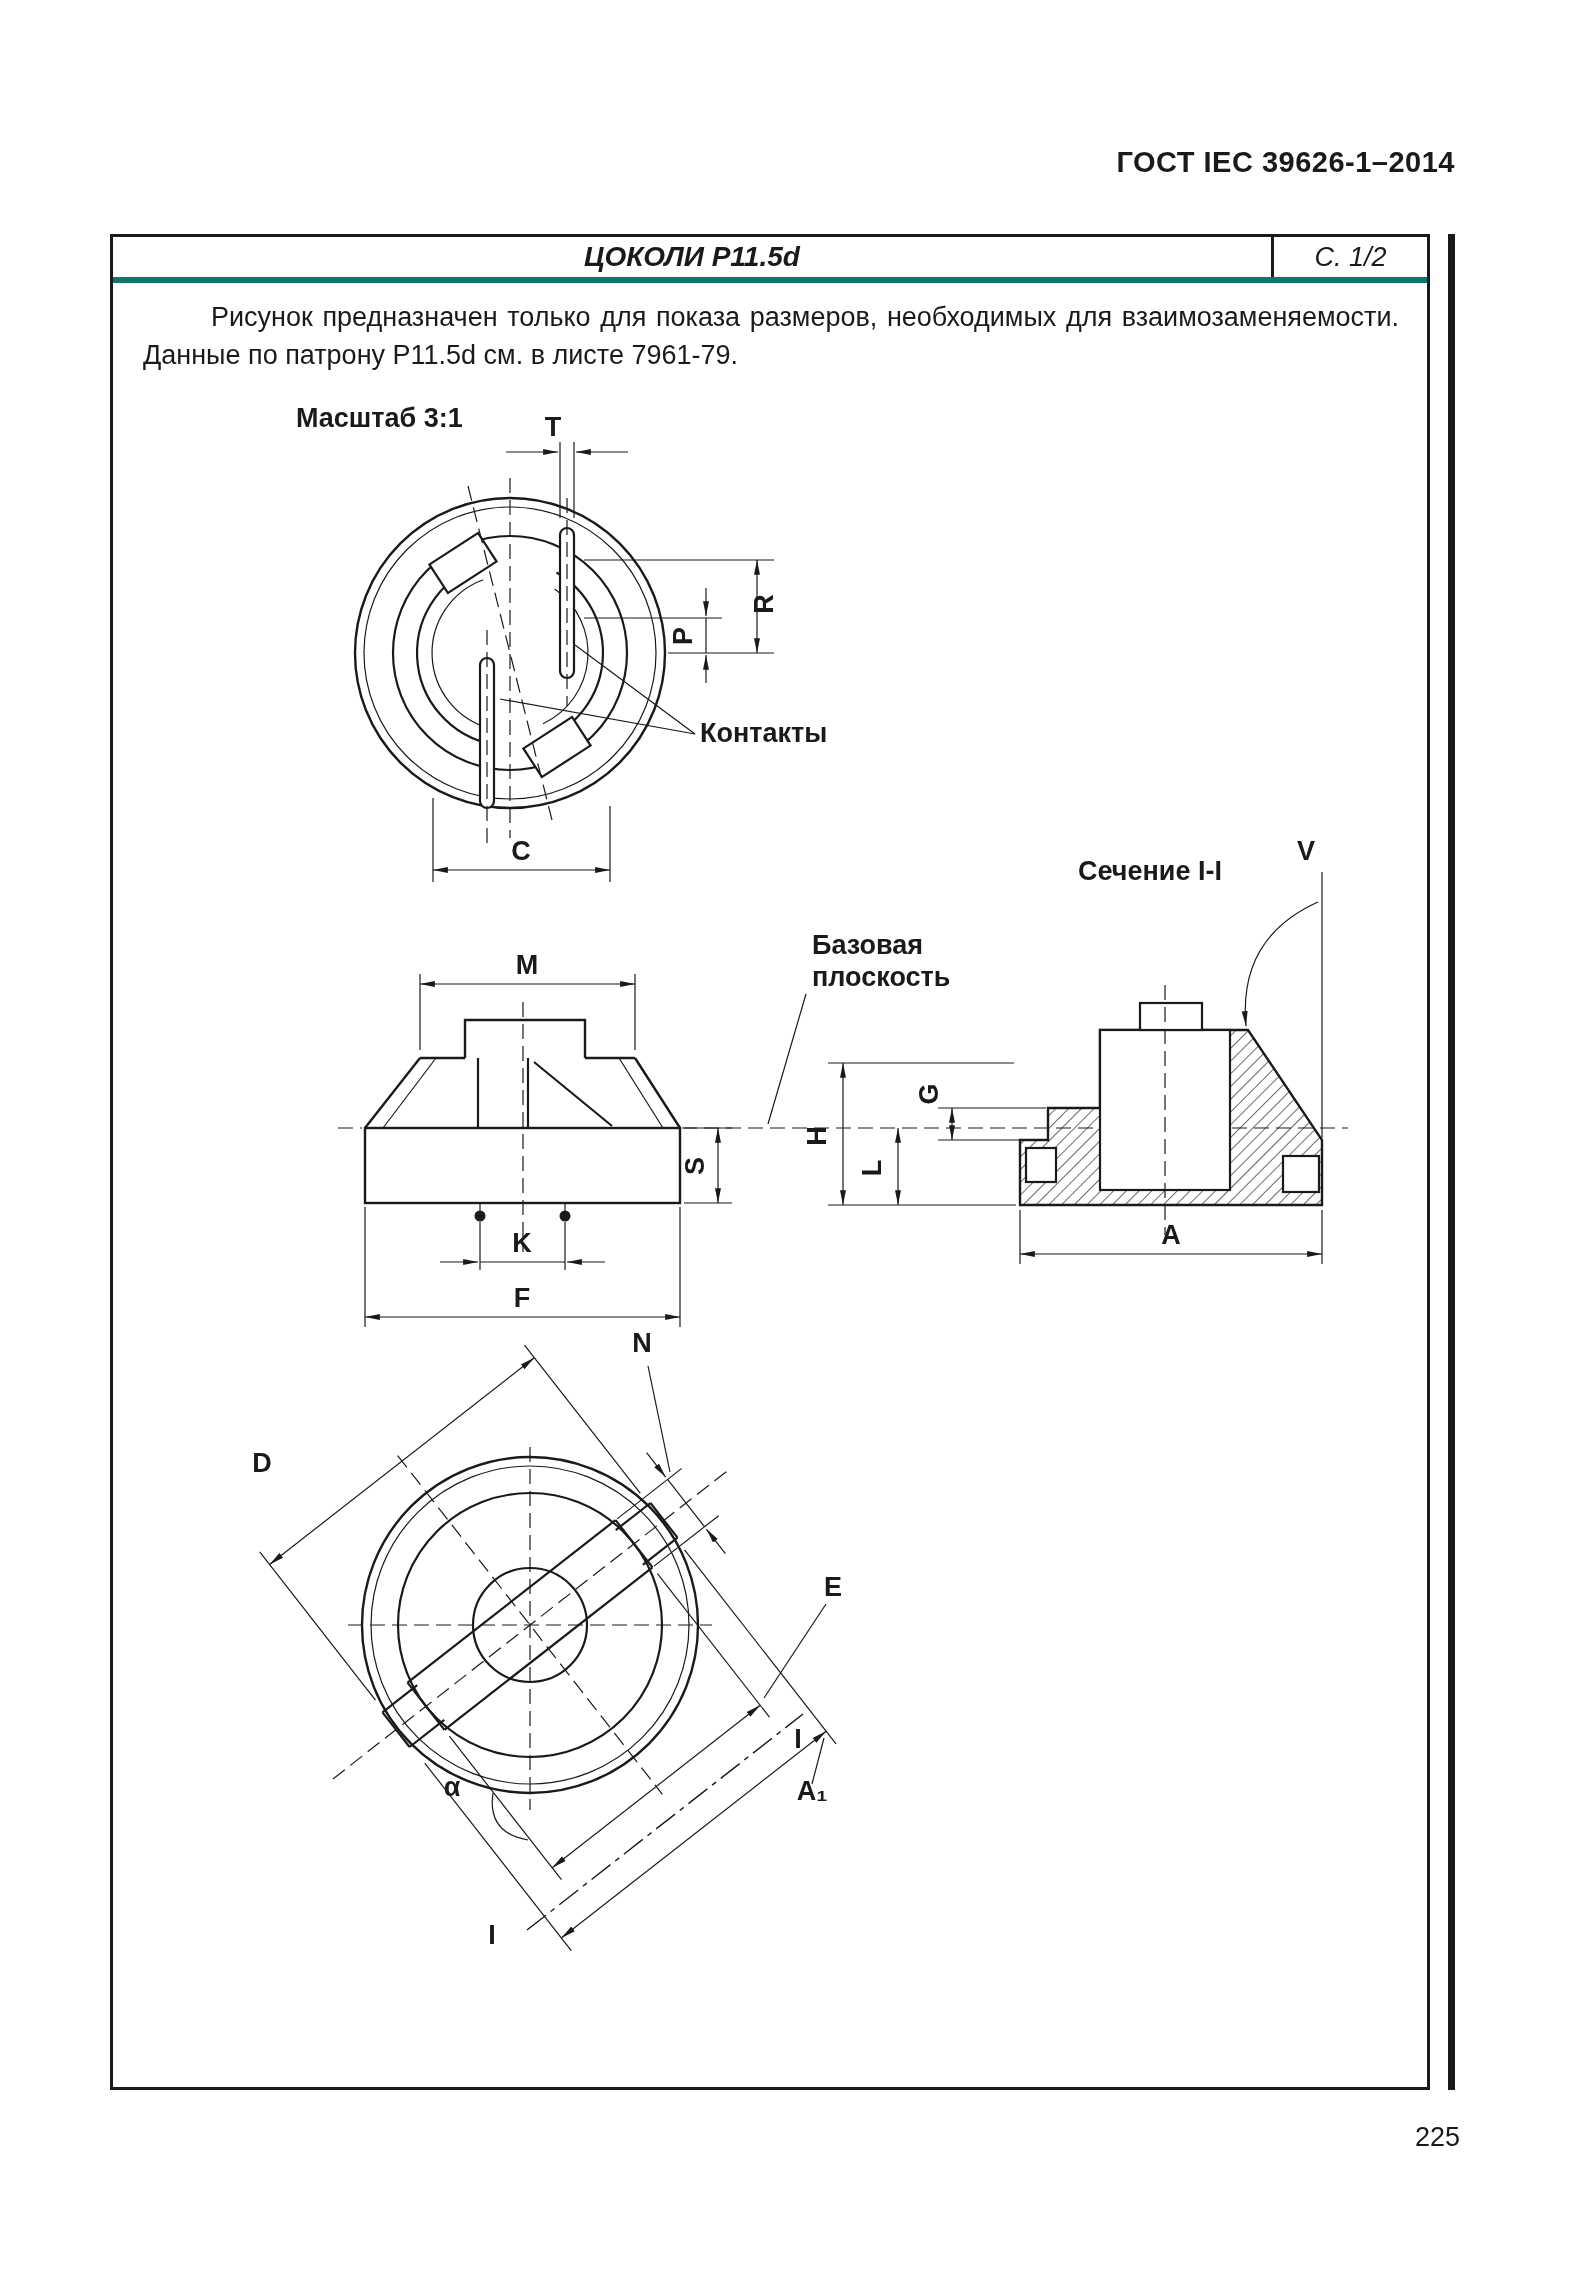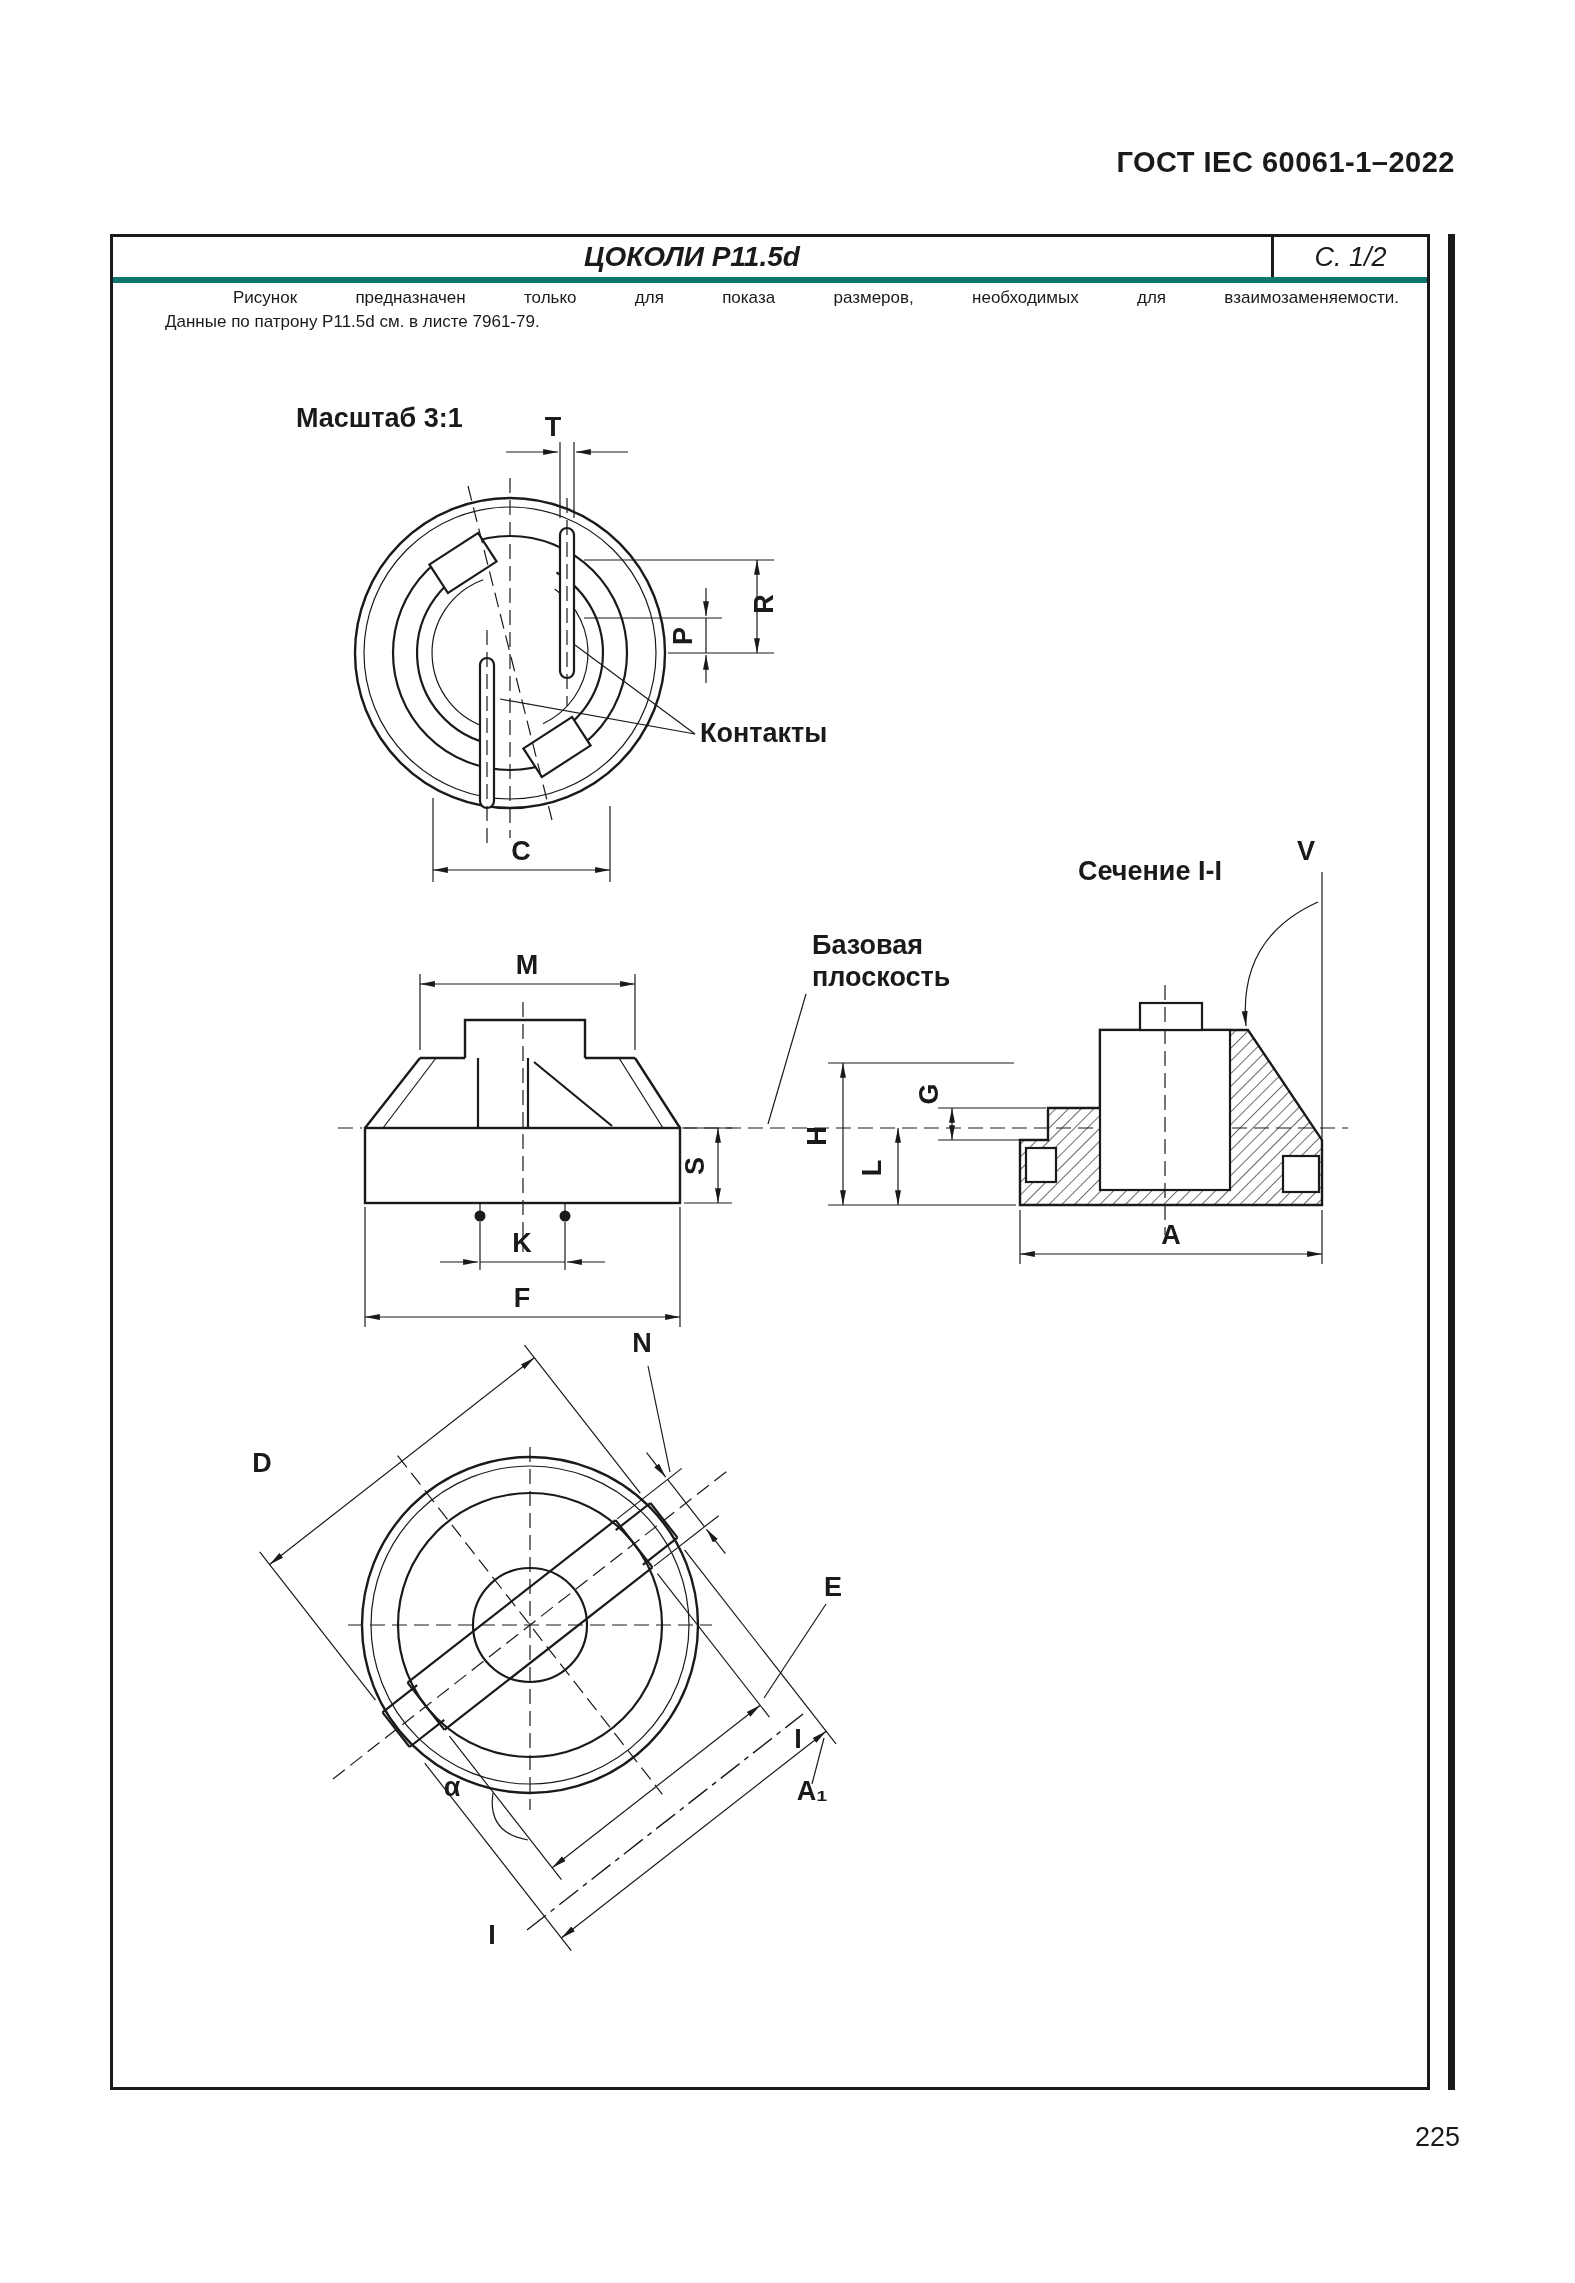--- a/index.html
+++ b/index.html
@@ -5,21 +5,21 @@
   html,body{margin:0;padding:0;background:#e8e8e8;}
   .page{position:relative;width:1575px;height:2283px;background:#ffffff;
         font-family:"Liberation Sans",sans-serif;color:#1a1a1a;overflow:hidden;}
   .gost-header{position:absolute;top:146px;right:120px;font-size:29px;font-weight:700;letter-spacing:.5px;}
   .frame{position:absolute;left:110px;top:234px;width:1320px;height:1856px;
          border:3px solid #1a1a1a;box-sizing:border-box;}
   .heavy-line{position:absolute;left:1448px;top:234px;width:7px;height:1856px;background:#1a1a1a;}
   .title-row{display:flex;height:46px;border-bottom:6px solid #0f766e;align-items:stretch;box-sizing:border-box;font-style:italic;}
   .title-main{flex:1;display:flex;align-items:center;justify-content:center;font-weight:700;font-size:28px;}
   .title-sheet{width:156px;border-left:3px solid #1a1a1a;display:flex;align-items:center;justify-content:center;font-size:27px;box-sizing:border-box;}
-  .note{padding:3px 28px 0 30px;font-size:17px;line-height:1.4;margin-left:22px;}
+  .note{padding:16px 28px 0 30px;font-size:27px;line-height:1.4;}
   .note-l1{text-indent:68px;text-align:justify;text-align-last:justify;}
   .scale-label{position:absolute;left:183px;top:166px;font-weight:700;font-size:27px;}
   .footer-row{position:absolute;left:0;right:0;bottom:0;height:46px;border-top:3px solid #1a1a1a;
               display:flex;align-items:center;justify-content:center;font-weight:700;font-size:28px;}
   .page-num{position:absolute;top:2122px;right:115px;font-size:27px;}
   svg.drawing{position:absolute;left:0;top:0;z-index:3;pointer-events:none;}
   .frame{z-index:2;}
   
   .obj{stroke:#1a1a1a;stroke-width:2.4;fill:none;}
   .obj2{stroke:#1a1a1a;stroke-width:2.2;fill:none;}
@@ -29,21 +29,21 @@
   .dashdot{stroke:#1a1a1a;stroke-width:1.4;fill:none;stroke-dasharray:24 6 5 6;}
   .white{fill:#ffffff;stroke:#1a1a1a;stroke-width:2.2;}
   .lbl{font:700 27px "Liberation Sans",sans-serif;fill:#1a1a1a;}
   .dot{fill:#1a1a1a;stroke:none;}
 </style>
 </head>
 <body>
 
 <div class="page">
 
-  <div class="gost-header">ГОСТ IEC 60061-1–2022</div>
+  <div class="gost-header">ГОСТ IEC 39626-1–2014</div>
 
   <div class="frame">
     <div class="title-row">
       <div class="title-main">ЦОКОЛИ P11.5d</div>
       <div class="title-sheet">С. 1/2</div>
     </div>
     <div class="note">
       <div class="note-l1">Рисунок предназначен только для показа размеров, необходимых для взаимозаменяемости.</div>
       <div class="note-l2">Данные по патрону P11.5d см. в листе 7961-79.</div>
     </div>

